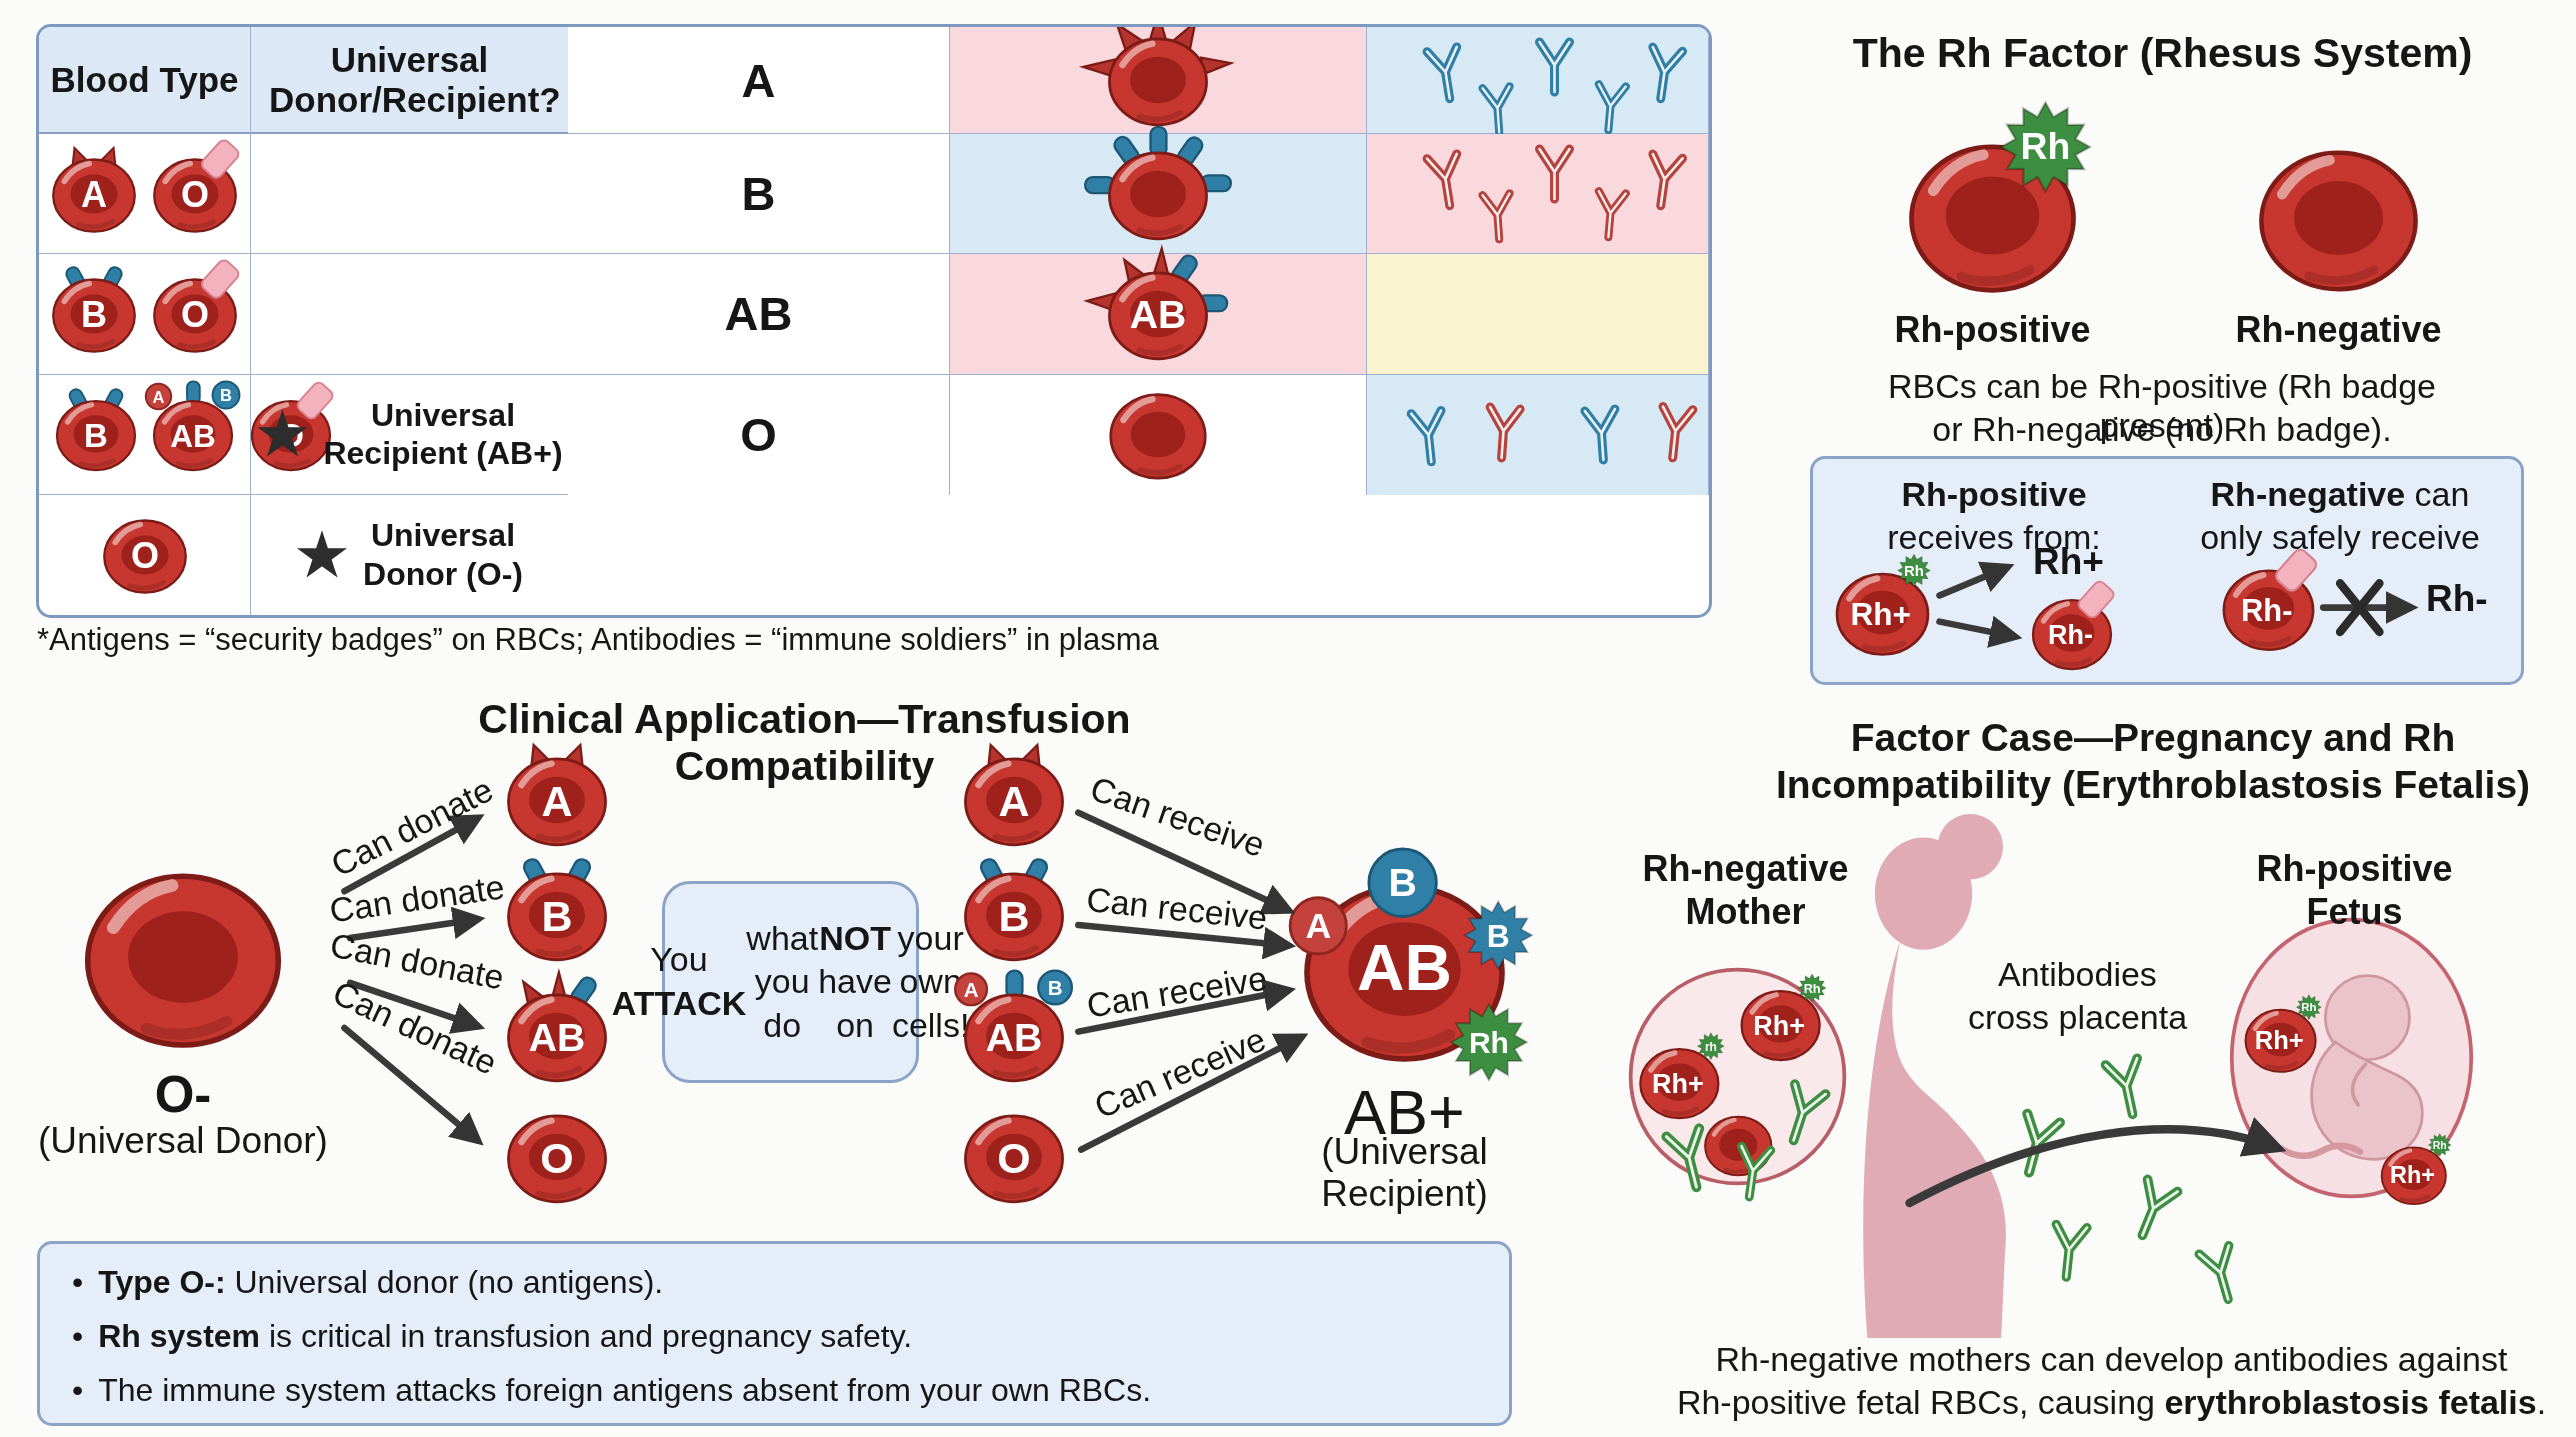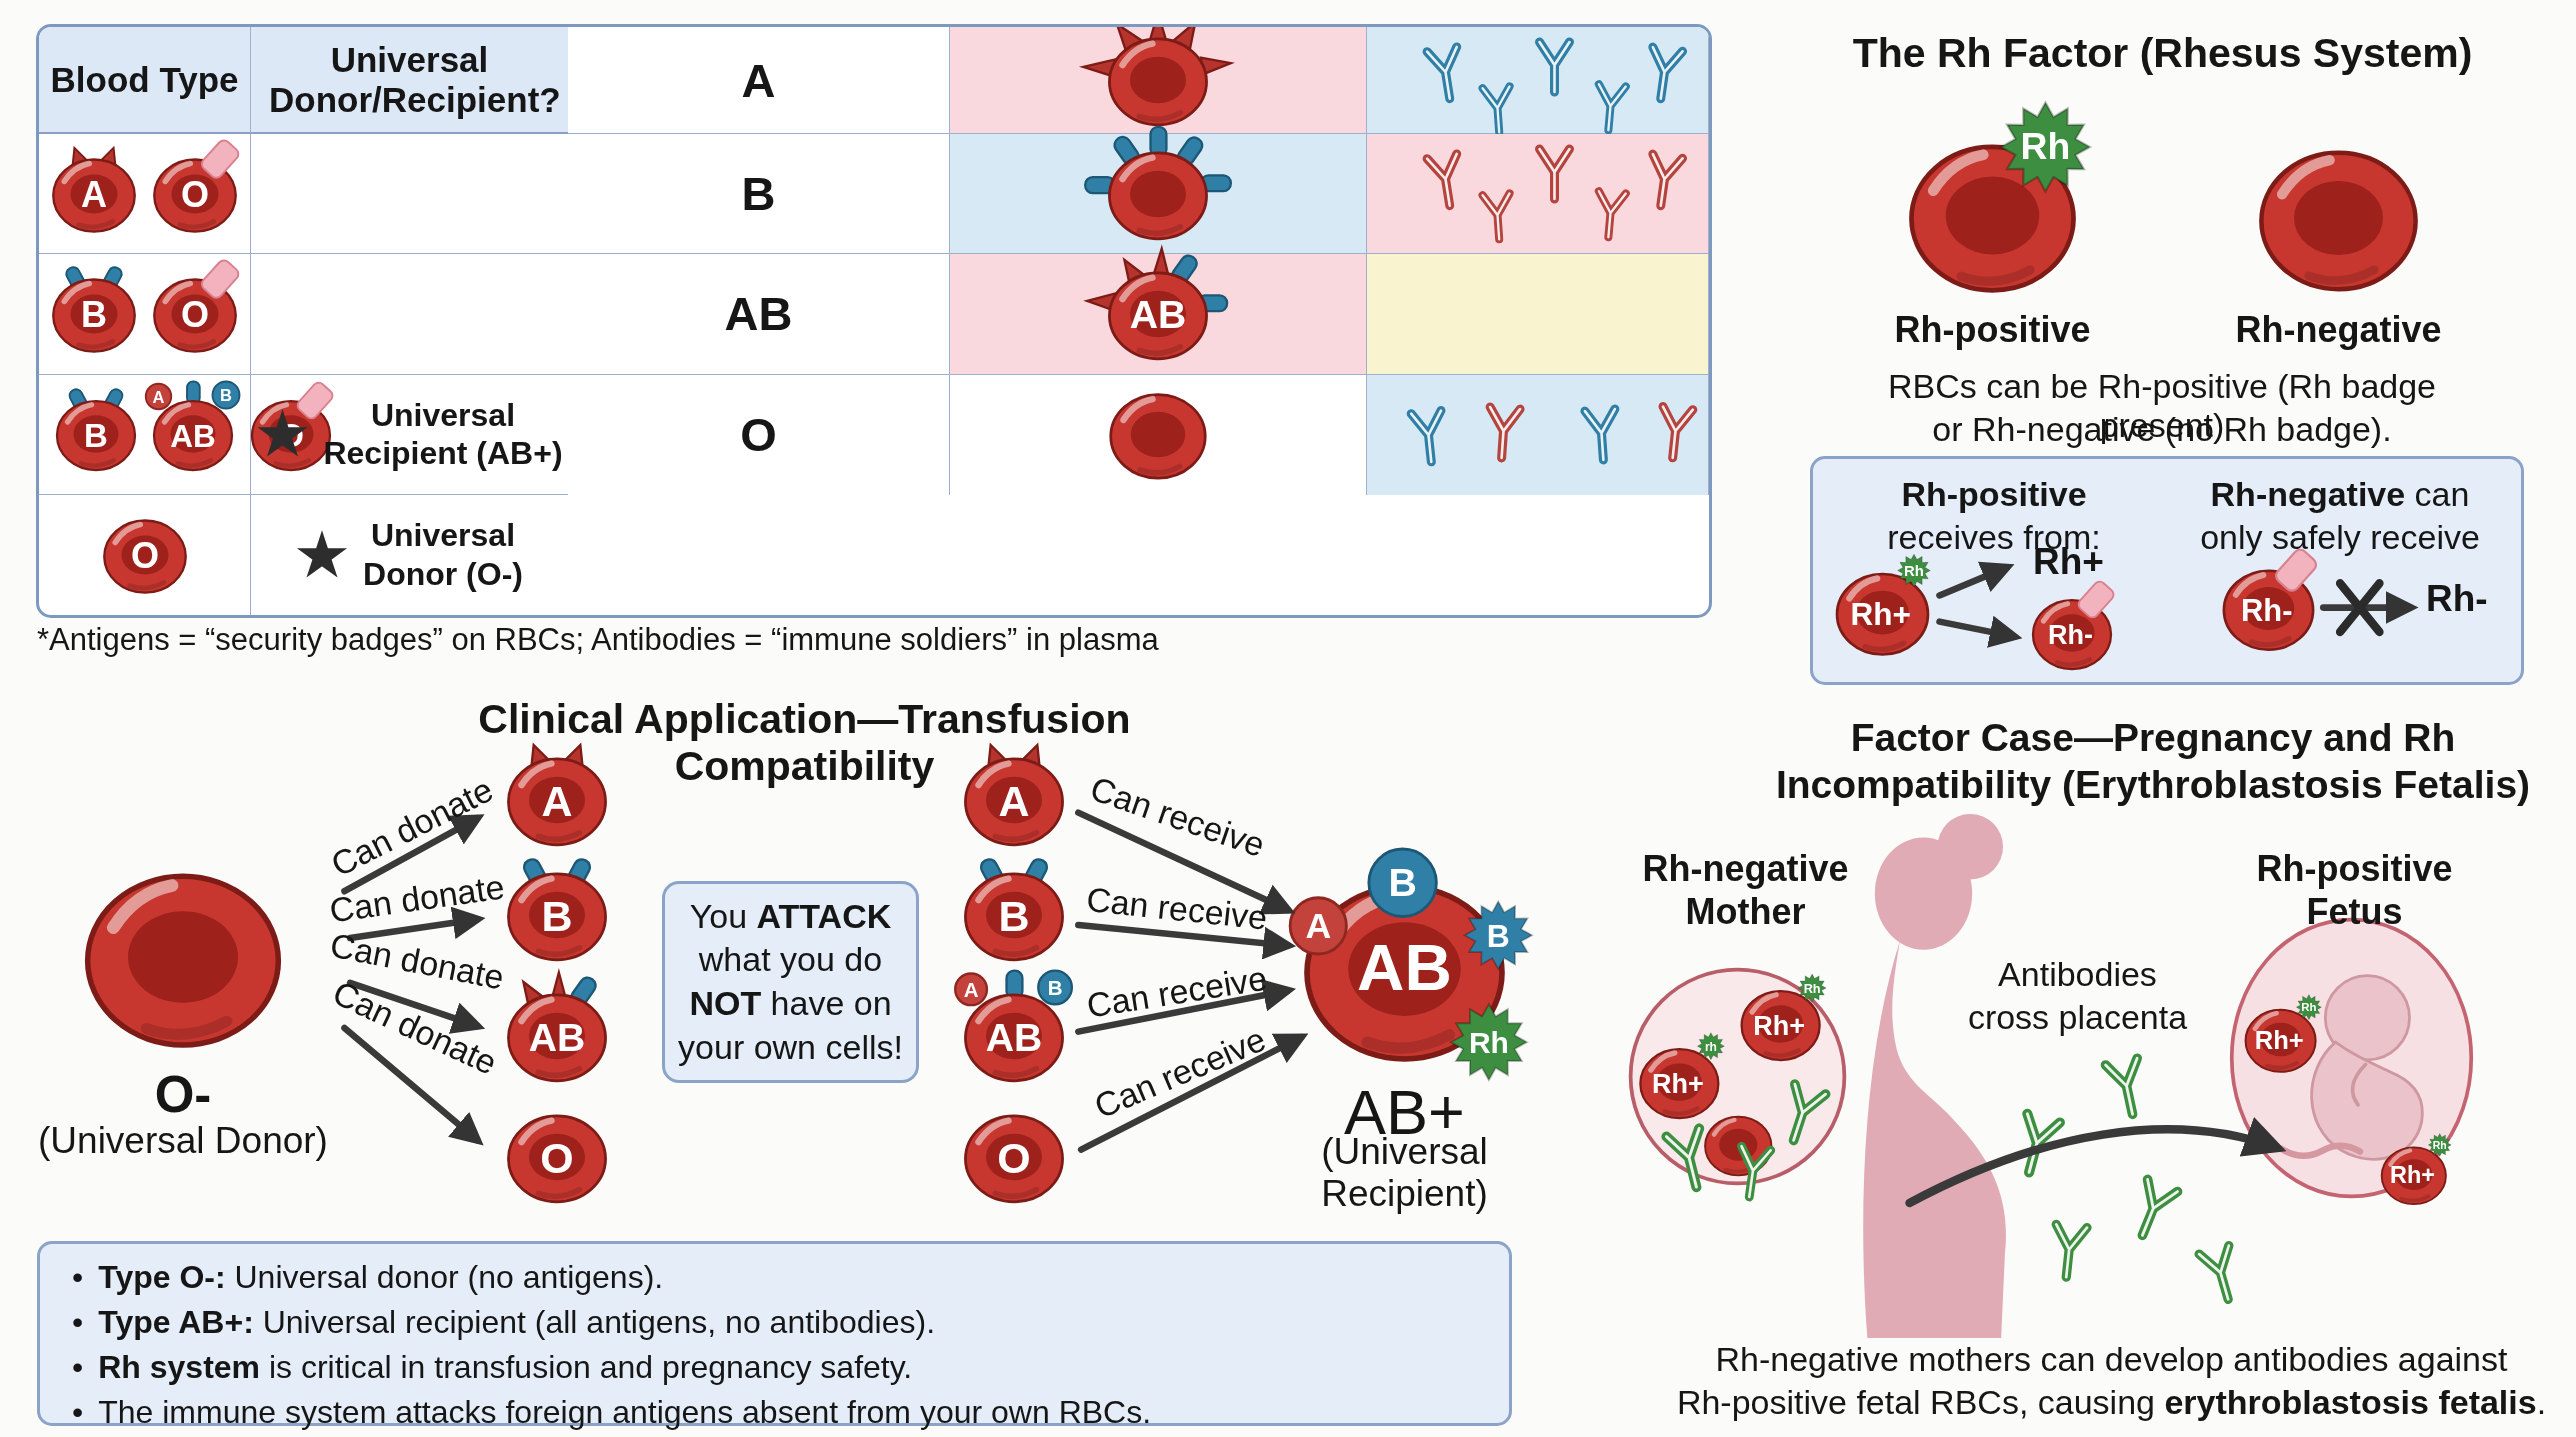--- a/index.html
+++ b/index.html
@@ -26,21 +26,21 @@
   .recv{display:flex;gap:7.5px;align-items:center;justify-content:center;}
   .unicell{display:flex;gap:15px;align-items:center;justify-content:center;font-weight:bold;font-size:32px;line-height:1.2;}
   .star{font-size:58px;color:#2d2d2d;line-height:1;}
   .foot{left:37px;top:622px;font-size:31px;}
   
   .sec-title{font-weight:bold;font-size:41px;}
   .rot{transform-origin:center;font-size:34px;font-weight:500;white-space:nowrap;}
   .bigname{font-weight:bold;font-size:51px;}
   .subname{font-size:37px;}
   .attack{left:662px;top:881px;width:251px;height:196px;background:#e4edf8;border:3.7px solid #8aa3c7;
-          border-radius:17px;font-size:34px;line-height:1.28;flex-direction:column;}
+          border-radius:28px;font-size:34px;line-height:1.28;flex-direction:row;}
   .notes{left:37px;top:1241px;width:1475px;height:185px;background:#e4edf8;border:3.7px solid #8aa3c7;
          border-radius:15px;padding:15px 13px 9.4px 32px;box-sizing:border-box;
          display:flex;flex-direction:column;justify-content:space-around;gap:8px;}
   .note-line{font-size:32px;}
   .note-line .blt{margin-right:15px;}
   .b{font-weight:bold;}
   
   .rhbox{left:1810px;top:456px;width:708px;height:223px;background:#e4edf8;border:3.7px solid #8aa3c7;border-radius:15px;}
   .rh-sub{font-size:34px;line-height:1.25;text-align:center;}
   .rhbig{font-weight:bold;font-size:37px;}
@@ -386,21 +386,20 @@
       </g>
     <text x="0" y="12" text-anchor="middle" font-size="32" font-weight="bold" fill="#fff">Rh</text>
     </g>
   <text x="120" y="150" text-anchor="middle" font-size="70" font-weight="bold" fill="#fff">AB</text>
 </svg>
 <div class="abs ctr z20" style="left:1292px;top:1076px;width:225px;font-weight:normal;font-size:63px">AB+</div>
 <div class="abs subname ctr z20" style="left:1236px;top:1131px;width:337px">(Universal Recipient)</div>
 
 <div class="abs notes z20">
   <div class="note-line"><span class="blt">•</span><span class="b">Type O-:</span><span> Universal donor (no antigens).</span></div>
-  <div class="note-line"><span class="blt">•</span><span class="b">Type AB+:</span><span> Universal recipient (all antigens, no antibodies).</span></div>
   <div class="note-line"><span class="blt">•</span><span class="b">Rh system</span><span> is critical in transfusion and pregnancy safety.</span></div>
   <div class="note-line"><span class="blt">•</span><span class="b"></span><span>The immune system attacks foreign antigens absent from your own RBCs.</span></div>
 </div>
 
 <div class="abs sec-title ctr z20" style="left:1835px;top:30px;width:655px">The Rh Factor (Rhesus System)</div>
 
 <svg class="abs z20" style="left:1880px;top:122px" width="225" height="187" viewBox="0 0 120 120">
   <use href="#rbc"></use>
   <g transform="translate(94,16)" color="#3e8e41">
       <g transform="scale(0.95)">

